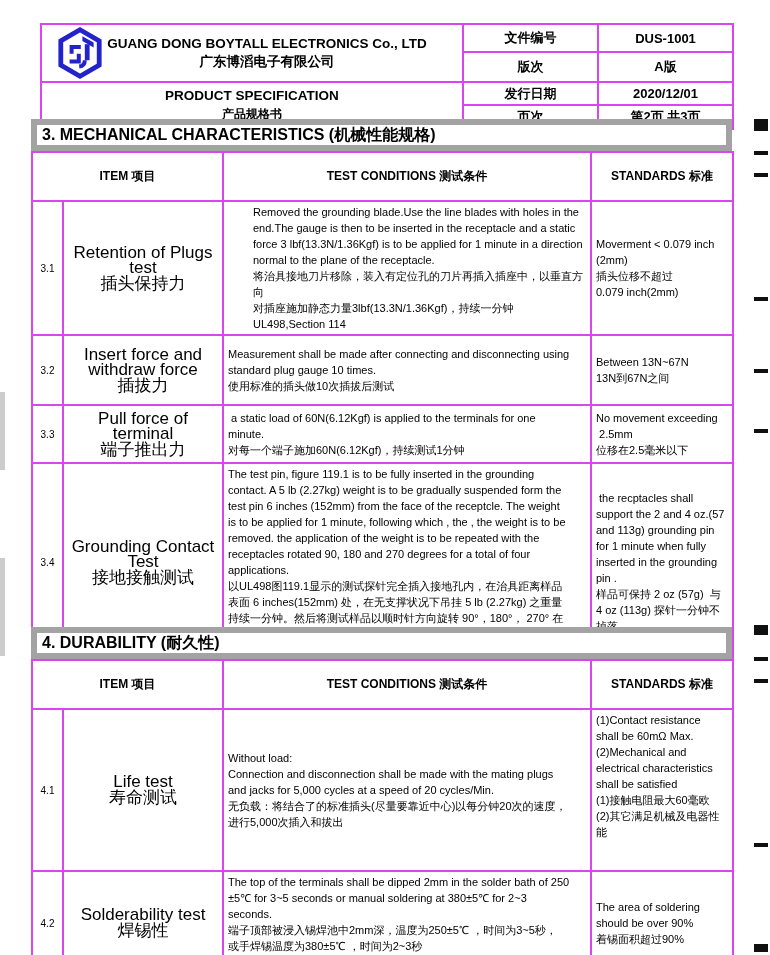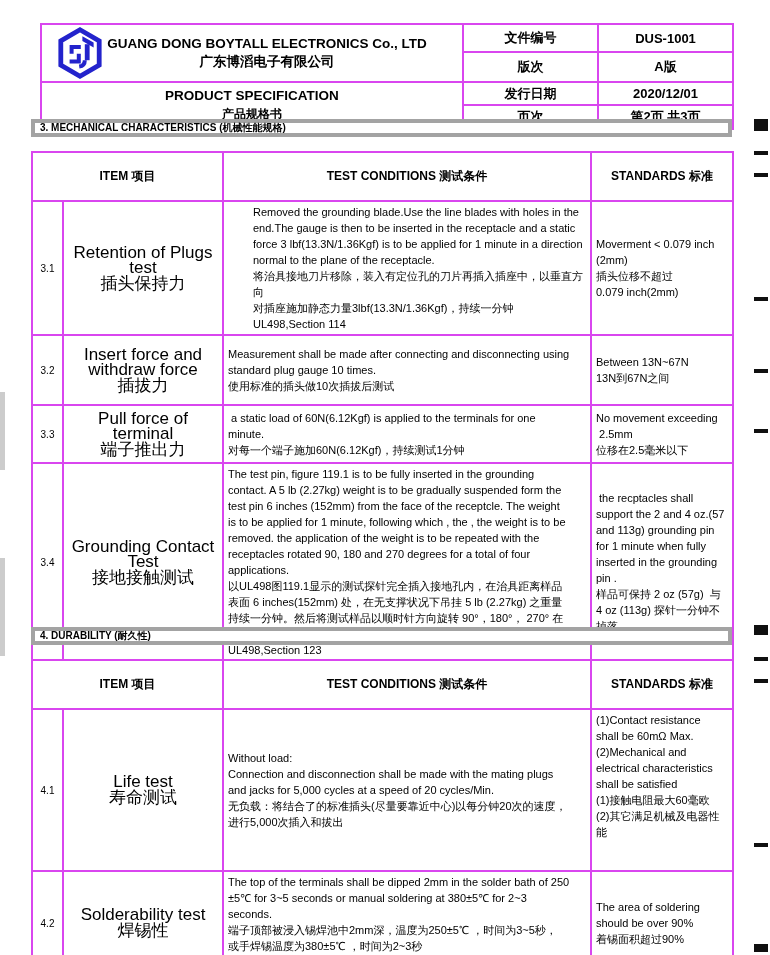--- a/index.html
+++ b/index.html
@@ -20,23 +20,23 @@
   .c-en{font-weight:bold;font-size:13.5px;line-height:17px;}
   .c-cn{font-weight:bold;font-size:13.5px;line-height:19px;}
   .spec-cell-inner{text-align:center;}
   .s-en{font-weight:bold;font-size:13.5px;line-height:18px;}
   .s-cn{font-weight:bold;font-size:12px;line-height:19px;}
   .hdr .lbl{width:135px;text-align:center;font-weight:bold;font-size:13px;}
   .hdr .val{width:135px;text-align:center;font-weight:bold;font-size:13px;border-radius:13px;}
 
   
   .sec-title{
-    position:absolute;left:31px;width:701px;height:18px;border:4px solid #a3a3a3;
+    position:absolute;left:31px;width:701px;height:32px;border:6px solid #a3a3a3;
     box-sizing:border-box;display:flex;align-items:center;padding-left:5px;
-    font-weight:bold;font-size:10px;background:#fff;
+    font-weight:bold;font-size:16px;background:#fff;
   }
   .sec3-title{top:119px;}
   .sec4-title{top:627px;}
 
   
   .spec-table{position:absolute;left:31px;width:701px;background:#fff;}
   .tbl3{top:151px;}
   .tbl4{top:659px;}
   .spec-table th{font-size:12px;font-weight:bold;text-align:center;padding:15px 2px;}
   .no-cell{text-align:center;font-size:10px;vertical-align:middle;}

